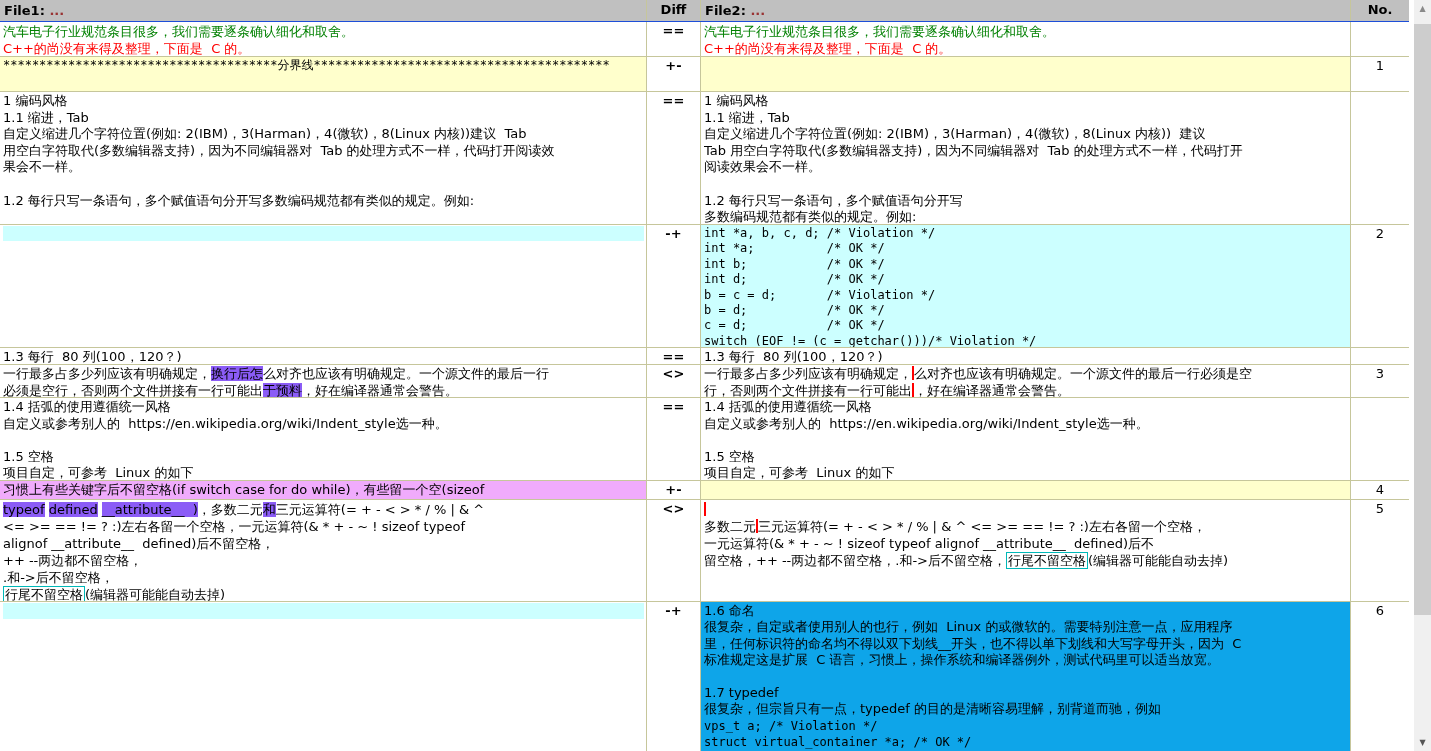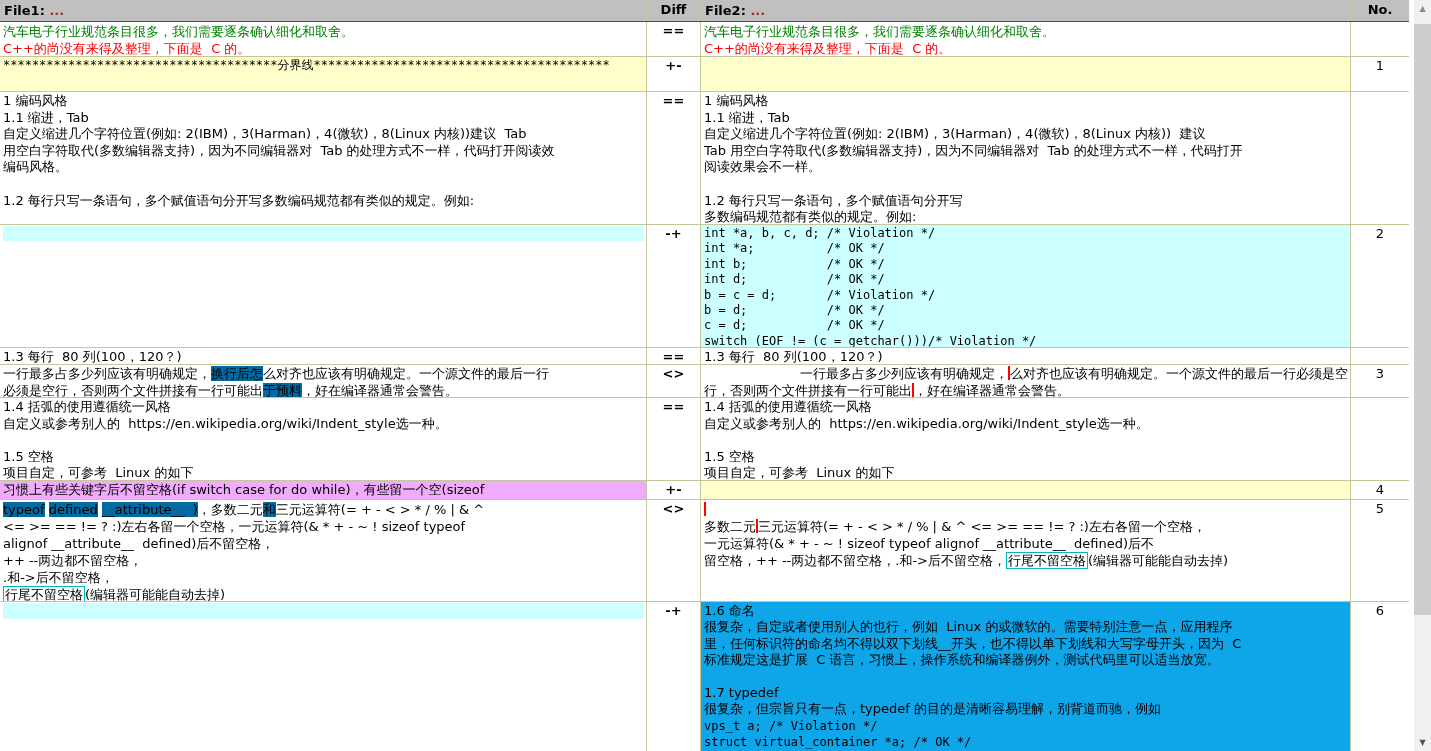--- a/index.html
+++ b/index.html
@@ -14,21 +14,21 @@
   .c-left {width:647px;border-right:1px solid #C6C69B;padding:1px 2px 0 3px;}
   .c-diff {width:54px; border-right:1px solid #C6C69B;text-align:center;font-weight:bold;padding-top:2px;line-height:14px;}
   .c-right{width:650px;border-right:1px solid #C6C69B;padding:1px 2px 0 3px;}
   .c-no   {width:58px; text-align:center;padding-top:2px;line-height:14px;}
   .hdr{height:22px;background:#C0C0C0;font-weight:bold;border-bottom:1px solid #1d4ed8;}
   .hdr .cell{padding-top:3px;}
   .hdr .c-left,.hdr .c-right{padding-left:4px;}
   .path{color:#993333;}
   .line{white-space:pre;overflow:hidden;}
   .mono{font-family:"DejaVu Sans Mono",monospace;font-size:12px;}
-  .hl{background:#0369a1;}
+  .hl{background:#8b5cf6;}
   .boxed{border:1px solid #00B8B8;padding:0 1px;}
   .bar{display:inline-block;width:0;border-left:2px solid #FF0000;height:14px;vertical-align:-2px;}
   
   .scrollbar{position:absolute;left:1414px;top:0;width:17px;height:751px;background:#F0F0F0;}
   .sb-btn{position:absolute;left:0;width:17px;height:17px;display:flex;align-items:center;justify-content:center;font-size:8px;color:#8a8a8a;background:#F0F0F0;}
   .sb-up{top:0;}
   .sb-down{bottom:0;color:#555;}
   .sb-thumb{position:absolute;left:0;top:24px;width:17px;height:591px;background:#CDCDCD;}
 </style>
 </head>
@@ -61,21 +61,21 @@
         <div class="cell c-diff">+-</div>
         <div class="cell c-right" style="background: rgb(255, 255, 204);"></div>
         <div class="cell c-no">1</div>
       </div>
       <div class="row" style="height: 133px;">
         <div class="cell c-left">
           <div class="line" style="line-height: 16.6px; min-height: 16.6px;"><span>1 编码风格</span></div>
           <div class="line" style="line-height: 16.6px; min-height: 16.6px;"><span>1.1 缩进，Tab</span></div>
           <div class="line" style="line-height: 16.6px; min-height: 16.6px;"><span>自定义缩进几个字符位置(例如: 2(IBM)，3(Harman)，4(微软)，8(Linux 内核))建议  Tab</span></div>
           <div class="line" style="line-height: 16.6px; min-height: 16.6px;"><span>用空白字符取代(多数编辑器支持)，因为不同编辑器对  Tab 的处理方式不一样，代码打开阅读效</span></div>
-          <div class="line" style="line-height: 16.6px; min-height: 16.6px;"><span>编码风格。</span></div>
+          <div class="line" style="line-height: 16.6px; min-height: 16.6px;"><span>果会不一样。</span></div>
           <div class="line" style="line-height: 16.6px; min-height: 16.6px;"><span></span></div>
           <div class="line" style="line-height: 16.6px; min-height: 16.6px;"><span>1.2 每行只写一条语句，多个赋值语句分开写多数编码规范都有类似的规定。例如:</span></div>
         </div>
         <div class="cell c-diff">==</div>
         <div class="cell c-right">
           <div class="line" style="line-height: 16.6px; min-height: 16.6px;"><span>1 编码风格</span></div>
           <div class="line" style="line-height: 16.6px; min-height: 16.6px;"><span>1.1 缩进，Tab</span></div>
           <div class="line" style="line-height: 16.6px; min-height: 16.6px;"><span>自定义缩进几个字符位置(例如: 2(IBM)，3(Harman)，4(微软)，8(Linux 内核))  建议</span></div>
           <div class="line" style="line-height: 16.6px; min-height: 16.6px;"><span>Tab 用空白字符取代(多数编辑器支持)，因为不同编辑器对  Tab 的处理方式不一样，代码打开</span></div>
           <div class="line" style="line-height: 16.6px; min-height: 16.6px;"><span>阅读效果会不一样。</span></div>
@@ -112,21 +112,21 @@
         </div>
         <div class="cell c-no"></div>
       </div>
       <div class="row" style="height: 33px;">
         <div class="cell c-left">
           <div class="line" style="line-height: 16.5px; min-height: 16.5px;"><span>一行最多占多少列应该有明确规定，</span><span class="hl">换行后怎</span><span>么对齐也应该有明确规定。一个源文件的最后一行</span></div>
           <div class="line" style="line-height: 16.5px; min-height: 16.5px;"><span>必须是空行，否则两个文件拼接有一行可能出</span><span class="hl">于预料</span><span>，好在编译器通常会警告。</span></div>
         </div>
         <div class="cell c-diff">&lt;&gt;</div>
         <div class="cell c-right">
-          <div class="line" style="line-height: 16.5px; min-height: 16.5px; text-align: right;"><span>一行最多占多少列应该有明确规定，</span><span class="bar"></span><span>么对齐也应该有明确规定。一个源文件的最后一行必须是空</span></div>
+          <div class="line" style="line-height: 16.5px; min-height: 16.5px;"><span>一行最多占多少列应该有明确规定，</span><span class="bar"></span><span>么对齐也应该有明确规定。一个源文件的最后一行必须是空</span></div>
           <div class="line" style="line-height: 16.5px; min-height: 16.5px;"><span>行，否则两个文件拼接有一行可能出</span><span class="bar"></span><span>，好在编译器通常会警告。</span></div>
         </div>
         <div class="cell c-no">3</div>
       </div>
       <div class="row" style="height: 83px;">
         <div class="cell c-left">
           <div class="line" style="line-height: 16.6px; min-height: 16.6px;"><span>1.4 括弧的使用遵循统一风格</span></div>
           <div class="line" style="line-height: 16.6px; min-height: 16.6px;"><span>自定义或参考别人的  https://en.wikipedia.org/wiki/Indent_style选一种。</span></div>
           <div class="line" style="line-height: 16.6px; min-height: 16.6px;"><span></span></div>
           <div class="line" style="line-height: 16.6px; min-height: 16.6px;"><span>1.5 空格</span></div>

